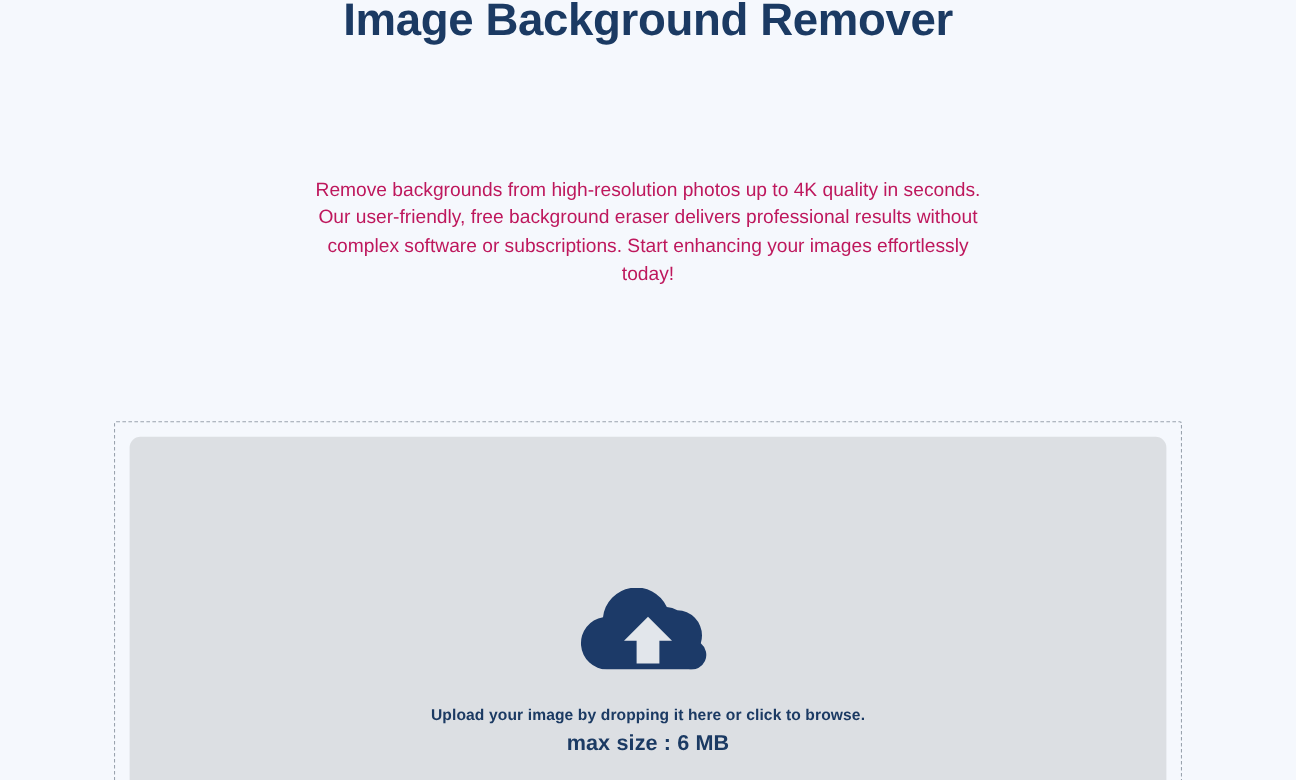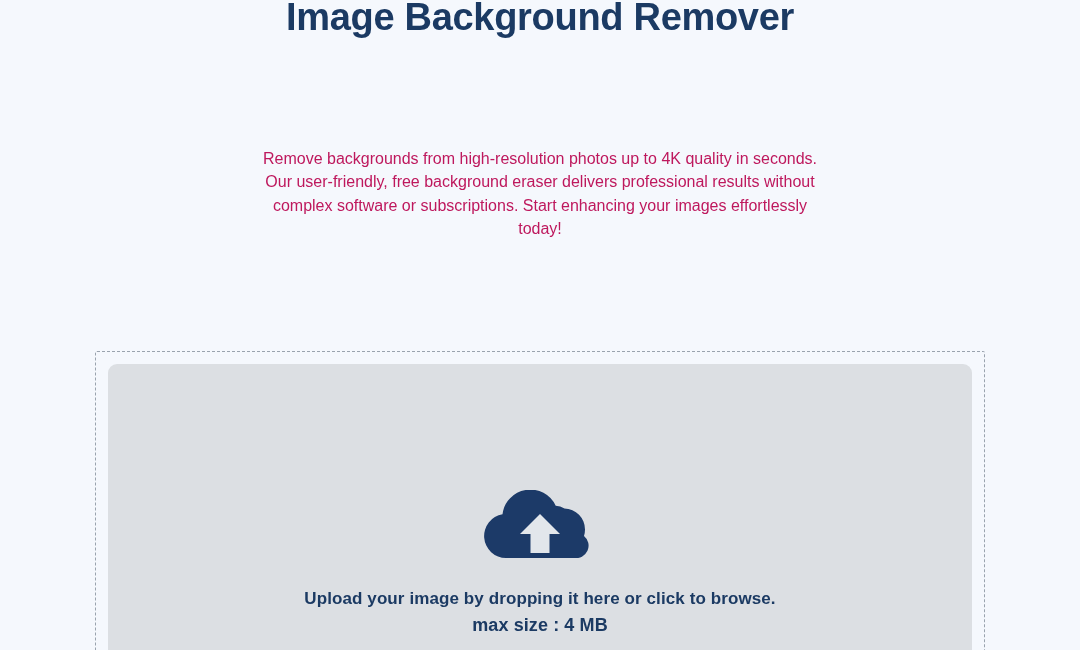--- a/index.html
+++ b/index.html
@@ -74,21 +74,21 @@
   }
   .cloud-icon { display:block; }
 
   .upload-text {
     position:absolute;
     left:0; right:0;
     top:222px;
     text-align:center;
   }
   .upload-line1 {
-    font-size:17px;
+    font-size:13px;
     font-weight:700;
     color:#1b3a63;
     line-height:1.55;
     letter-spacing:0.1px;
   }
   .upload-line2 {
     font-size:18px;
     font-weight:700;
     color:#1b3a63;
     line-height:1.55;
@@ -128,19 +128,19 @@
             V63
             H46.5
             V44
             H36
             z"></path>
         </svg>
       </div>
 
       <div class="upload-text">
         <div class="upload-line1">Upload your image by dropping it here or click to browse.</div>
-        <div class="upload-line2">max size : 4 MB</div>
+        <div class="upload-line2">max size : 6 MB</div>
       </div>
 
     </div>
   </div>
 
 </div>
 
 </body></html>

